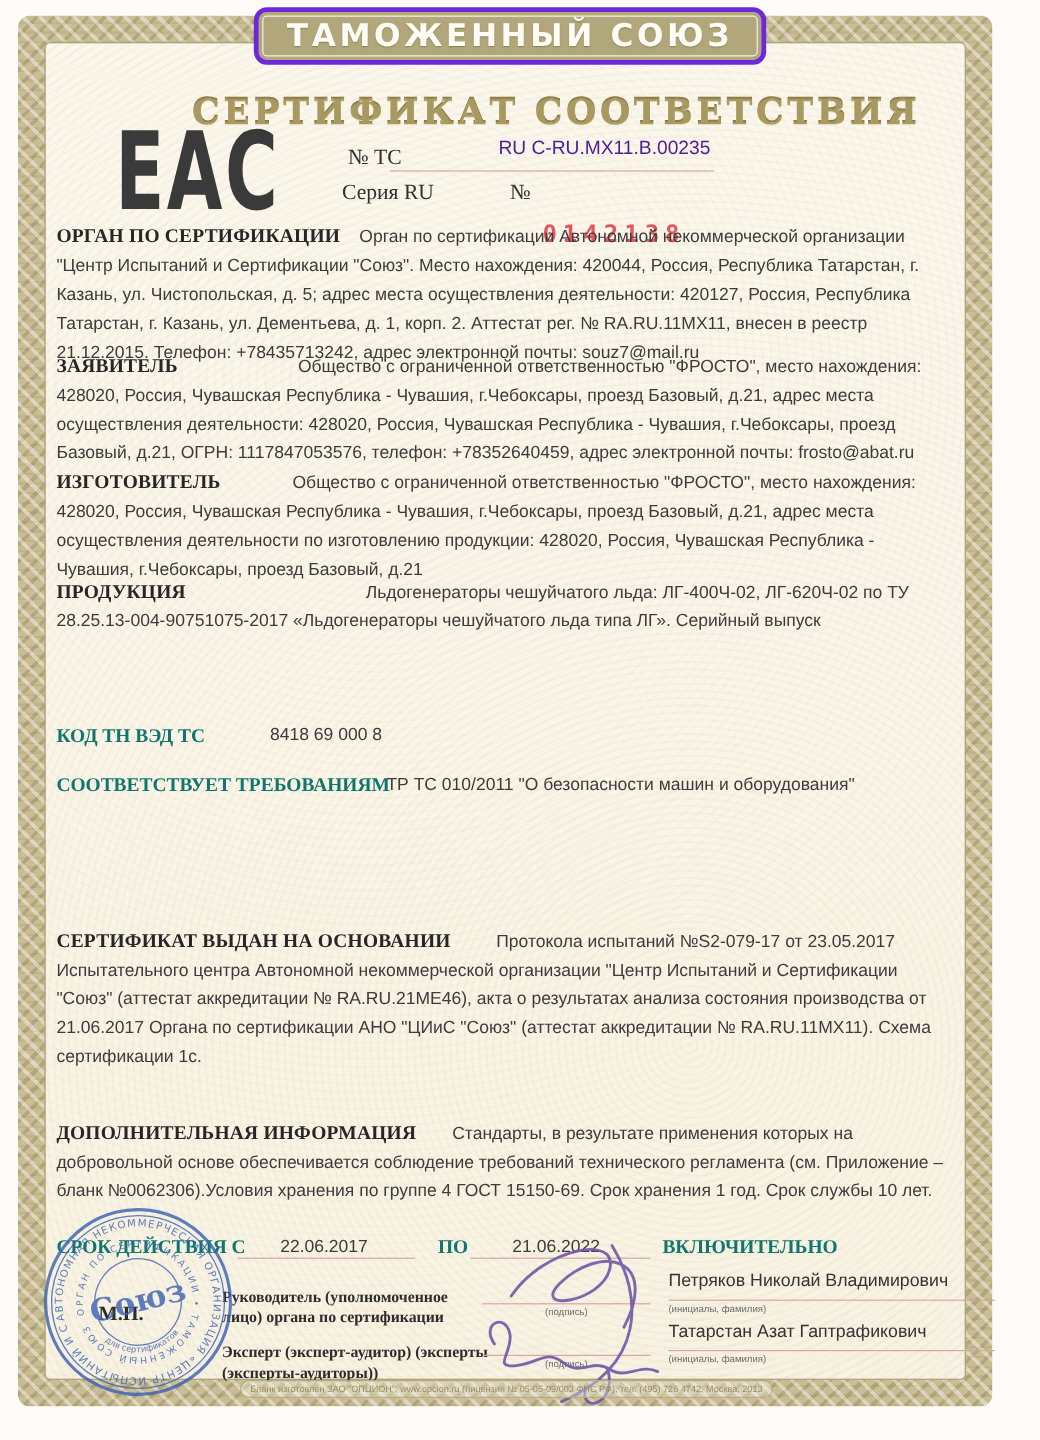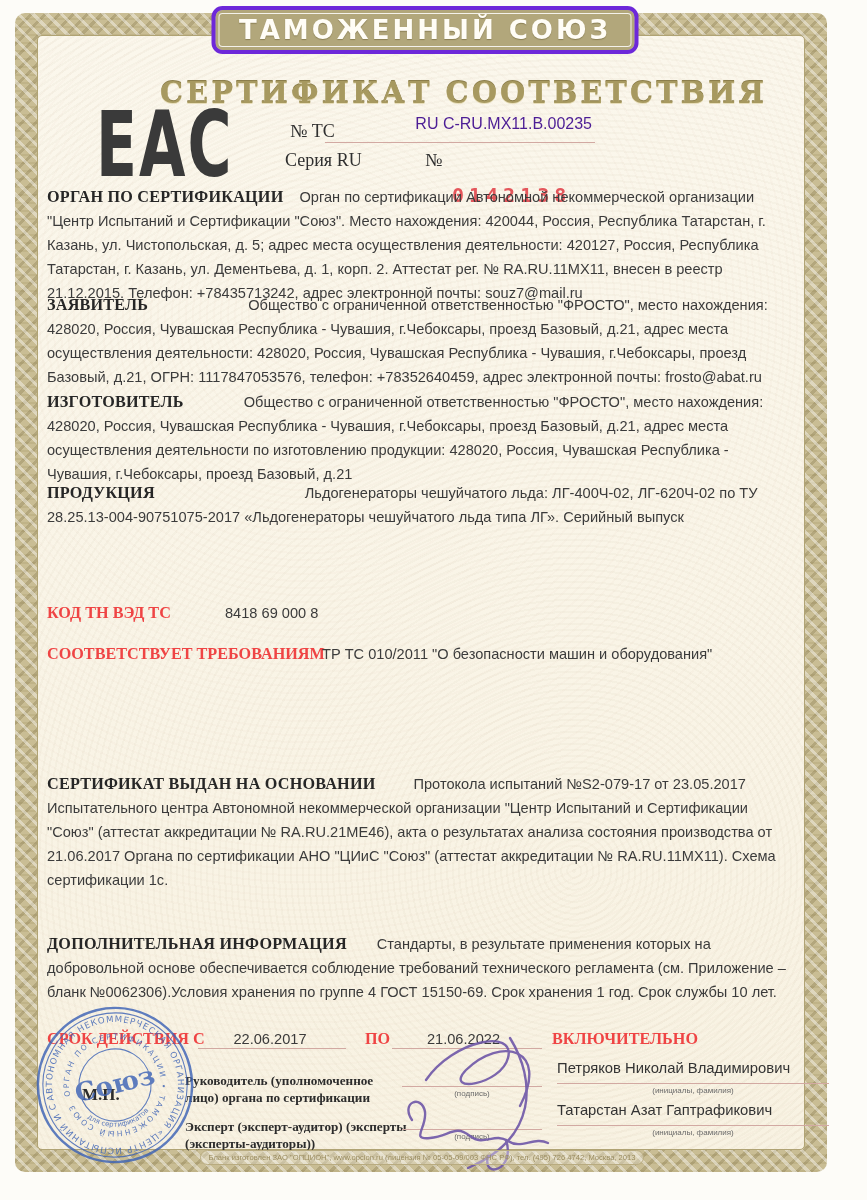--- a/index.html
+++ b/index.html
@@ -39,33 +39,33 @@
   
   .sec{position:absolute;left:47px;width:748px;font-size:14.6px;line-height:24px;color:#3b3b3b;margin:0;}
   .sec b.lbl{font-family:"Liberation Serif",serif;font-size:16.2px;color:#262626;letter-spacing:.2px;}
   .sp{display:inline-block;height:1px;}
   .sec-organ{top:185px;}  .sec-organ .sp{width:16px;}
   .sec-applicant{top:293px;} .sec-applicant .sp{width:100px;}
   .sec-manufacturer{top:390px;} .sec-manufacturer .sp{width:60px;}
   .sec-product{top:481px;} .sec-product .sp{width:150px;}
   .sec-basis{top:772px;} .sec-basis .sp{width:38px;}
   .sec-additional{top:932px;} .sec-additional .sp{width:30px;}
-  .row-label{position:absolute;left:47px;font-family:"Liberation Serif",serif;font-weight:bold;font-size:16.2px;color:#ef4444;text-align:right;}
+  .row-label{position:absolute;left:47px;font-family:"Liberation Serif",serif;font-weight:bold;font-size:16.2px;color:#0f766e;text-align:right;}
   .row-value{position:absolute;font-size:14.6px;color:#3b3b3b;}
   .vdate{position:absolute;top:1031px;font-size:14.6px;color:#3b3b3b;text-align:center;}
   .vline{position:absolute;top:1048px;border-bottom:1.5px solid #d2a9a2;}
   
   .mp{position:absolute;left:82px;top:1085px;font-family:"Liberation Serif",serif;font-weight:bold;font-size:17px;color:#2c2c2c;}
   .role{position:absolute;left:185px;width:225px;font-family:"Liberation Serif",serif;font-weight:bold;
         font-size:13.2px;line-height:17px;color:#2c2c2c;}
   .sig-line{position:absolute;left:402px;width:140px;border-bottom:1px solid #d2a9a2;}
   .sig-cap{position:absolute;left:402px;width:140px;text-align:center;font-size:8px;color:#6b6b6b;}
   .name{position:absolute;left:557px;width:280px;font-size:14.8px;color:#333;}
   .name-line{position:absolute;left:557px;width:272px;border-bottom:1px solid #d2a9a2;}
-  .name-cap{position:absolute;left:557px;width:272px;text-align:center;font-size:8px;color:#6b6b6b;}
+  .name-cap{position:absolute;left:557px;width:272px;text-align:left;font-size:8px;color:#6b6b6b;}
   
   .stamp{position:absolute;left:32px;top:1002px;opacity:.82;transform:rotate(-14deg);}
   .sigs{position:absolute;left:398px;top:1028px;}
   
   .footer-pill{position:absolute;left:200px;top:1150px;width:430px;border:1px solid #b8ab80;border-radius:8px;
                background:rgba(255,253,245,.35);padding:2px 6px;text-align:center;
                font-size:7.6px;color:#988a5e;white-space:nowrap;overflow:hidden;}
 </style>
 </head>
 <body>

